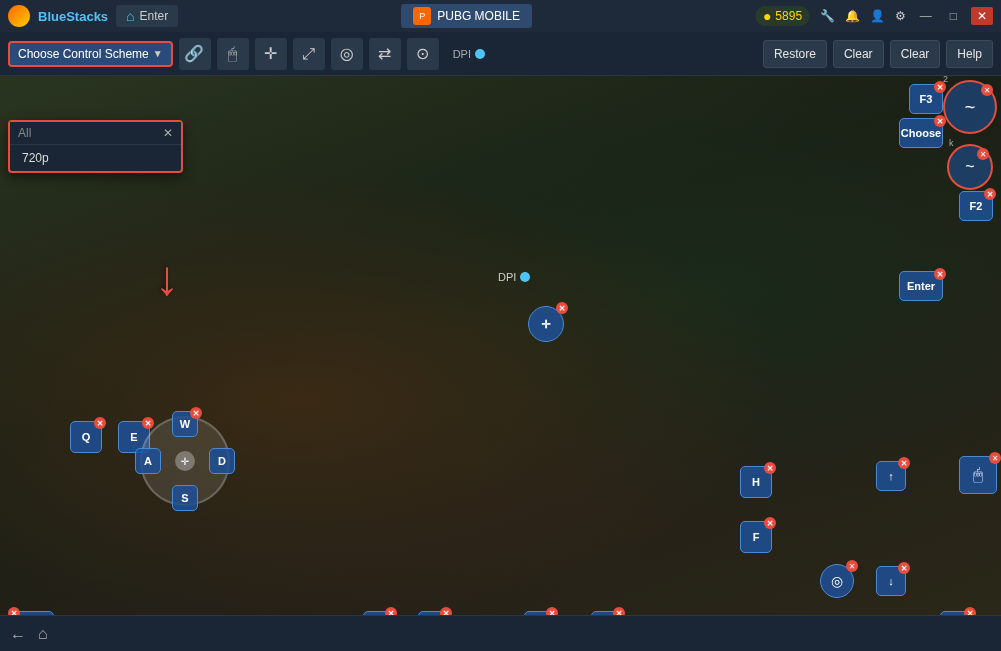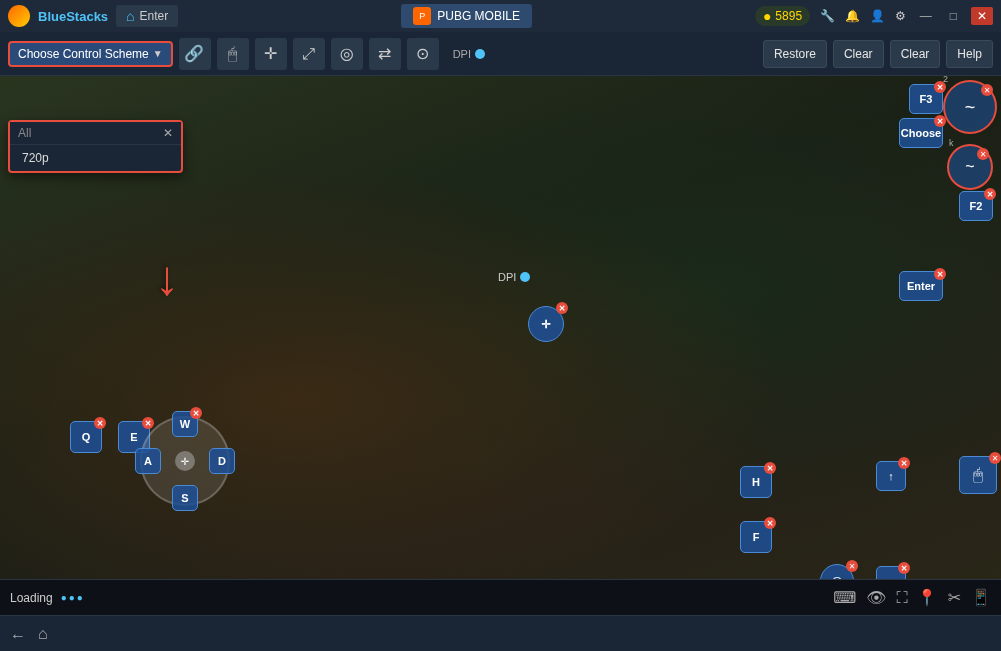--- a/index.html
+++ b/index.html
@@ -475,31 +475,19 @@
 
     <div style="position:absolute; top:-8px; left:-2px; color:#aaa; font-size:9px;">2</div>
   </div>
 
   <div style="position:absolute; right:8px; top:68px; width:46px; height:46px; border-radius:50%; border:2px solid #e74c3c; background:rgba(30,80,150,0.6); display:flex; align-items:center; justify-content:center;">
     <span style="color:#fff; font-size:16px;">~</span>
     <div class="key-close" style="top:2px; right:2px;">✕</div>
     <div style="position:absolute; top:-8px; left:0; color:#aaa; font-size:9px;">k</div>
   </div>
 
-  <div class="loading-bar">
-    <span style="color:#ccc; font-size:12px;">Loading</span>
-    <span style="color:#4fc3f7; font-size:10px; letter-spacing:2px;">●●●</span>
-    <div class="bottom-bar-icons">
-      <span>⌨</span>
-      <span>👁</span>
-      <span>⛶</span>
-      <span>📍</span>
-      <span>✂</span>
-      <span>📱</span>
-    </div>
-  </div>
 
 </div>
 
 <div class="bottom-nav">
   <span class="nav-icon">←</span>
   <span class="nav-icon">⌂</span>
 </div>
 
 </body></html>

